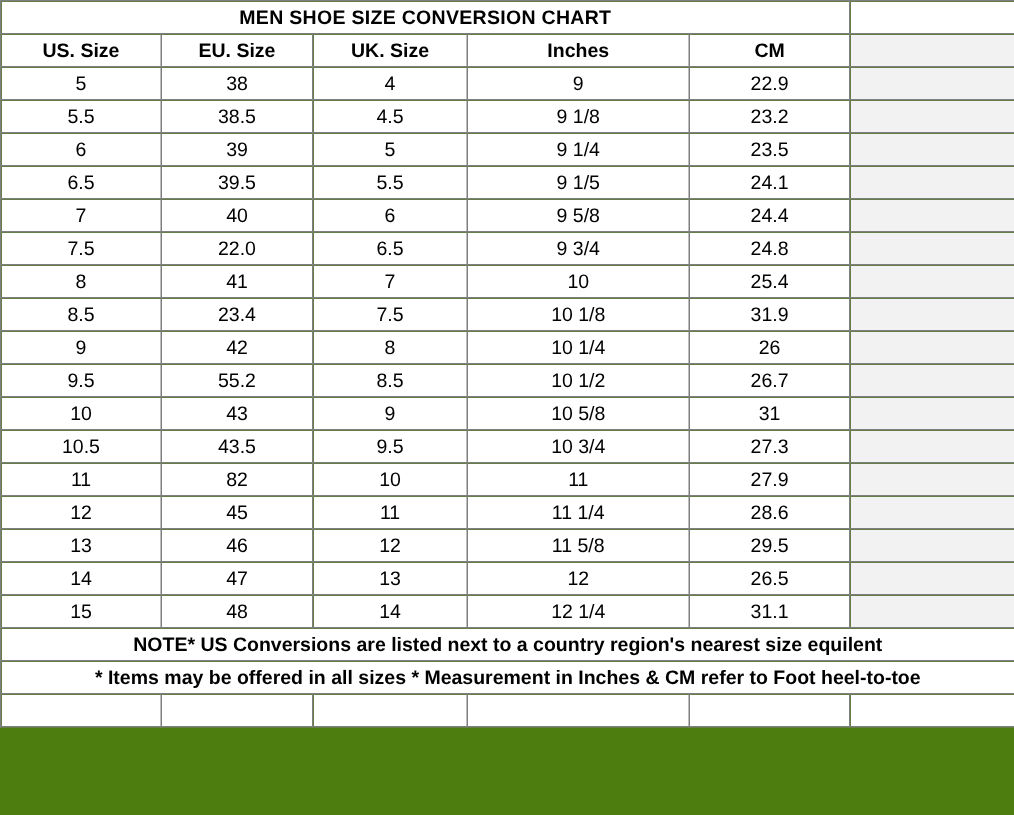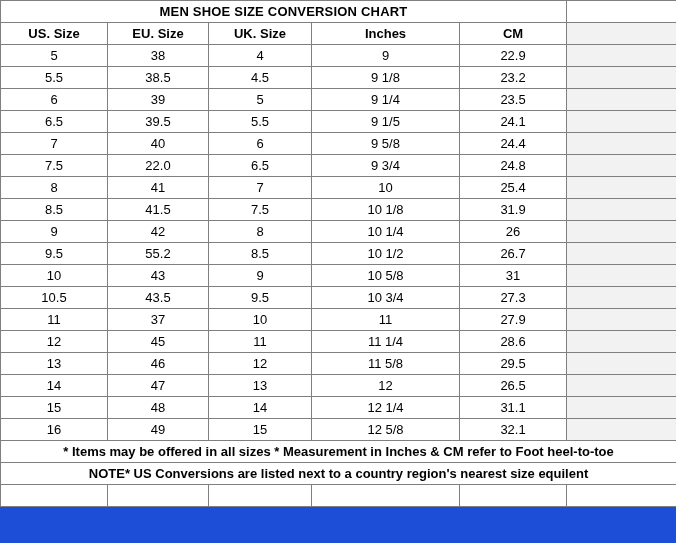--- a/index.html
+++ b/index.html
@@ -10,21 +10,21 @@
     width: 676px;
     height: 543px;
     background: #ffffff;
     font-family: "Liberation Sans", sans-serif;
     overflow: hidden;
   }
   .sheet {
     position: relative;
     width: 676px;
     height: 543px;
-    background: #1d4ed8;
+    background: #4d7c0f;
   }
   table.chart {
     border-collapse: collapse;
     table-layout: fixed;
     width: 676px;
   }
   table.chart td, table.chart th {
     border: 1px solid #7f7f7f;
     padding: 0;
     margin: 0;
@@ -176,21 +176,21 @@
       <tr class="data-row">
         <td>8</td>
         <td>41</td>
         <td>7</td>
         <td>10</td>
         <td>25.4</td>
         <td class="trailing"></td>
       </tr>
       <tr class="data-row">
         <td>8.5</td>
-        <td>41.5</td>
+        <td>23.4</td>
         <td>7.5</td>
         <td>10 1/8</td>
         <td>31.9</td>
         <td class="trailing"></td>
       </tr>
       <tr class="data-row">
         <td>9</td>
         <td>42</td>
         <td>8</td>
         <td>10 1/4</td>
@@ -216,21 +216,21 @@
       <tr class="data-row">
         <td>10.5</td>
         <td>43.5</td>
         <td>9.5</td>
         <td>10 3/4</td>
         <td>27.3</td>
         <td class="trailing"></td>
       </tr>
       <tr class="data-row">
         <td>11</td>
-        <td>37</td>
+        <td>82</td>
         <td>10</td>
         <td>11</td>
         <td>27.9</td>
         <td class="trailing"></td>
       </tr>
       <tr class="data-row">
         <td>12</td>
         <td>45</td>
         <td>11</td>
         <td>11 1/4</td>
@@ -254,34 +254,26 @@
         <td class="trailing"></td>
       </tr>
       <tr class="data-row">
         <td>15</td>
         <td>48</td>
         <td>14</td>
         <td>12 1/4</td>
         <td>31.1</td>
         <td class="trailing"></td>
       </tr>
-      <tr class="data-row">
-        <td>16</td>
-        <td>49</td>
-        <td>15</td>
-        <td>12 5/8</td>
-        <td>32.1</td>
-        <td class="trailing"></td>
-      </tr>
-
+
+      <tr class="note-row">
+        <td class="note-text" colspan="6">NOTE* US Conversions are listed next to a country region's nearest size equilent</td>
+      </tr>
       <tr class="note-row">
         <td class="note-text" colspan="6">* Items may be offered in all sizes * Measurement in Inches &amp; CM refer to Foot heel-to-toe</td>
-      </tr>
-      <tr class="note-row">
-        <td class="note-text" colspan="6">NOTE* US Conversions are listed next to a country region's nearest size equilent</td>
       </tr>
       <tr class="footer-row">
         <td></td>
         <td></td>
         <td class="f-mid"></td>
         <td class="f-mid"></td>
         <td></td>
         <td></td>
       </tr>
     </tbody>

